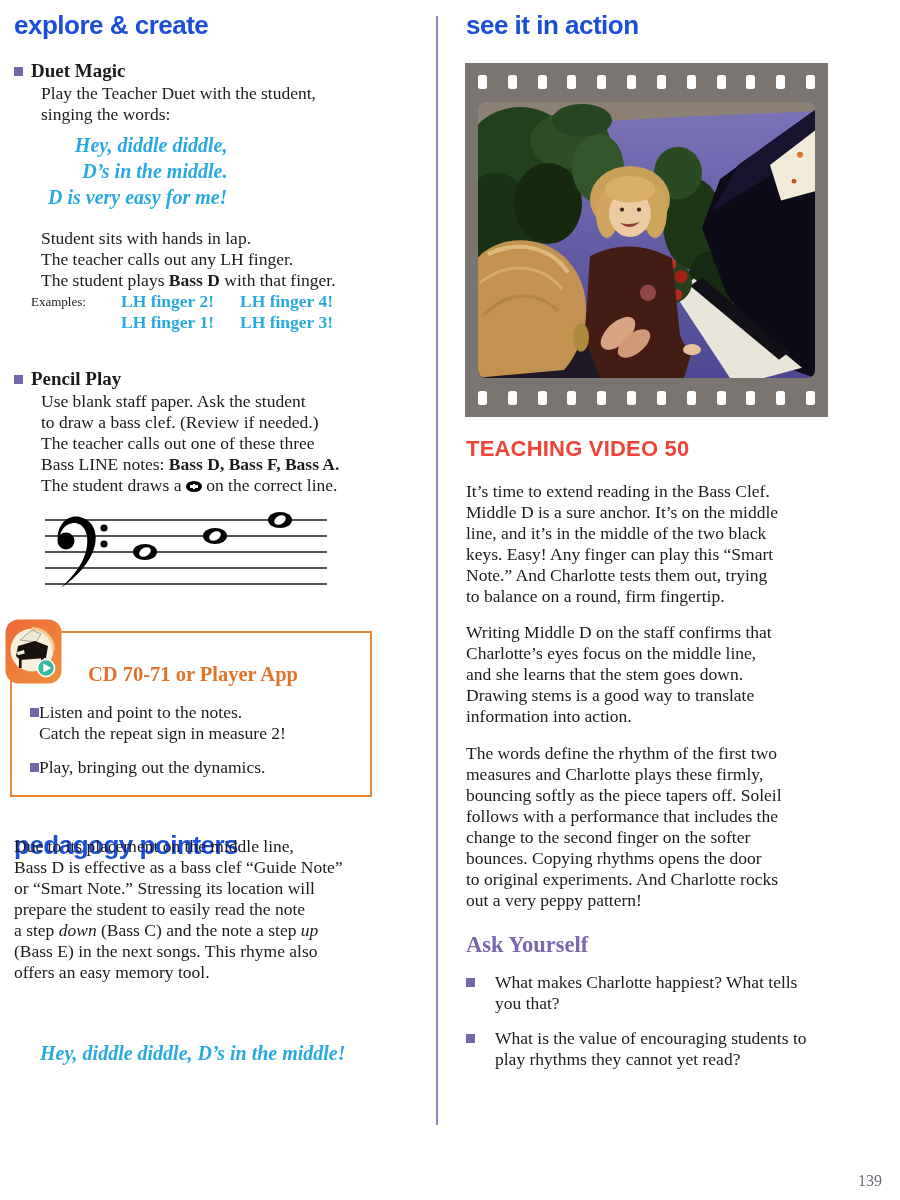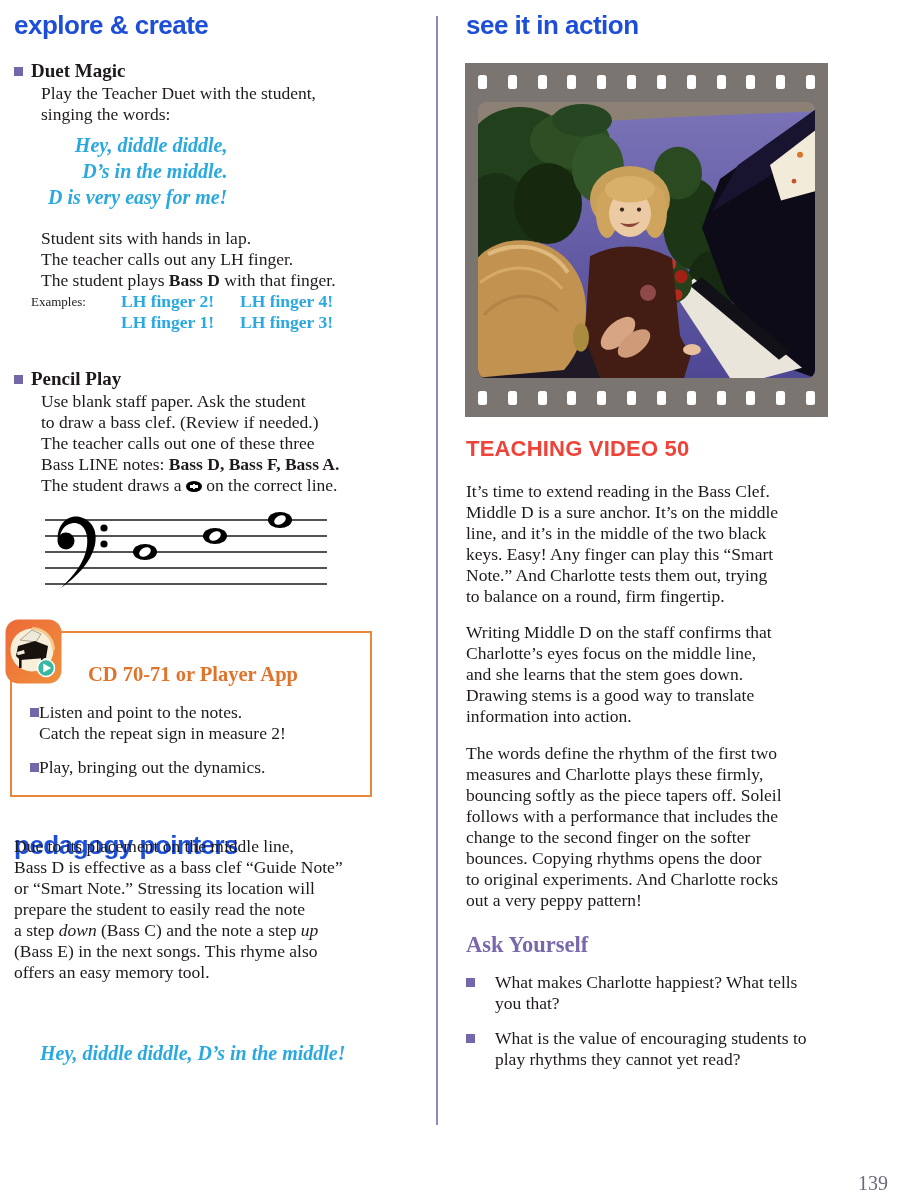--- a/index.html
+++ b/index.html
@@ -73,21 +73,21 @@
   .photo svg { width:100%; height:100%; display:block; }
   
   .video-label {
     font-family:"Liberation Sans", sans-serif; font-weight:bold;
     font-size:22px; color:#ee4338; letter-spacing:0.2px;
   }
   .r-para { width:392px; }
   .ask-title { font-size:22.5px; font-weight:bold; color:#7a68ac; }
   .q-item { display:flex; gap:20px; width:400px; }
   .q-item .sq { margin-top:6px; }
-  .page-num { font-size:20px; color:#6b6b7a; }
+  .page-num { font-size:16px; color:#6b6b7a; }
 </style>
 </head>
 <body>
 
 <div class="abs big-head" style="left:14px; top:10px;">explore &amp; create</div>
 
 <div class="abs sec" style="left:14px; top:60px;">
   <div class="sec-head">
     <span class="sq"></span>
     <span class="sec-title">Duet Magic</span>

